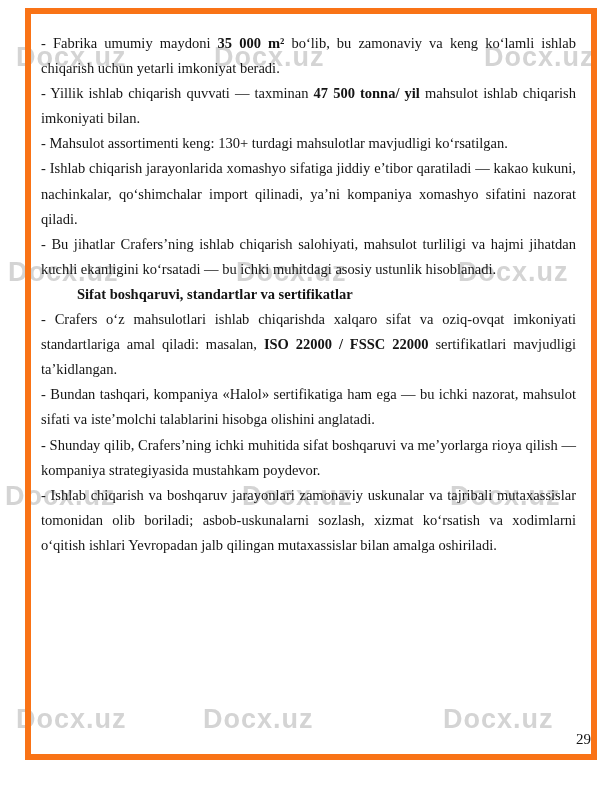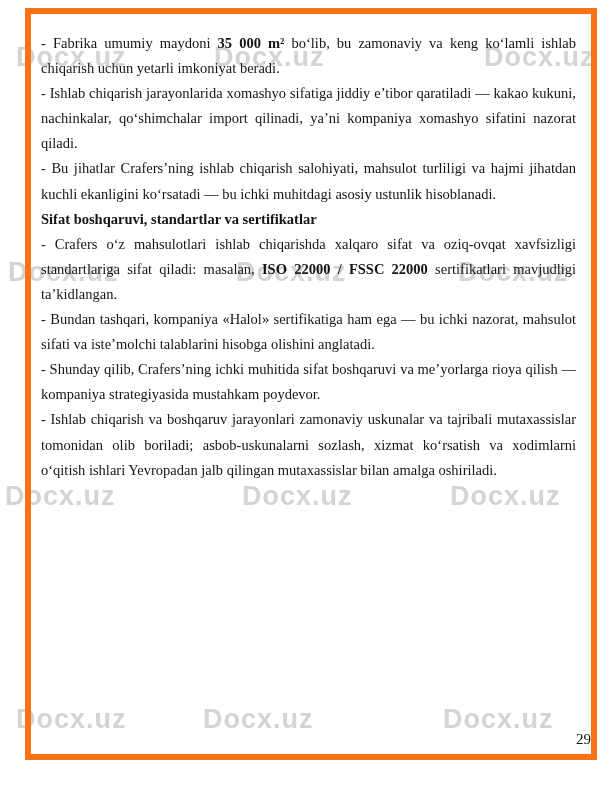--- a/index.html
+++ b/index.html
@@ -43,20 +43,21 @@
   .para {
     margin: 0;
     font-size: 14.5px;
     line-height: 25.1px;
     color: #141414;
     text-align: justify;
   }
   .para.heading {
     font-weight: 700;
     text-align: left;
+    margin-left: 36px;
   }
   .run.bold { font-weight: 700; }
   .page-number {
     position: absolute;
     left: 0;
     right: 0;
     top: 705px;
     text-align: right;
     font-size: 15px;
     color: #141414;
@@ -77,22 +78,24 @@
     <span class="watermark" style="left: 242px; top: 481px; color: rgb(212, 212, 212);">Docx.uz</span>
     <span class="watermark" style="left: 450px; top: 481px; color: rgb(212, 212, 212);">Docx.uz</span>
     <span class="watermark" style="left: 16px; top: 704px; color: rgb(212, 212, 212);">Docx.uz</span>
     <span class="watermark" style="left: 203px; top: 704px; color: rgb(212, 212, 212);">Docx.uz</span>
     <span class="watermark" style="left: 443px; top: 704px; color: rgb(212, 212, 212);">Docx.uz</span>
   </div>
 
 <div class="frame">
   <div class="doc-body">
       <p class="para"><span class="run">- Fabrika umumiy maydoni </span><span class="run bold">35 000 m²</span><span class="run"> boʻlib, bu zamonaviy va keng koʻlamli ishlab chiqarish uchun yetarli imkoniyat beradi.</span></p>
+      <p class="para"><span class="run">- Yillik ishlab chiqarish quvvati — taxminan </span><span class="run bold">47 500 tonna/ yil</span><span class="run"> mahsulot ishlab chiqarish imkoniyati bilan.</span></p>
+      <p class="para"><span class="run">- Mahsulot assortimenti keng: 130+ turdagi mahsulotlar mavjudligi koʻrsatilgan.</span></p>
       <p class="para"><span class="run">- Ishlab chiqarish jarayonlarida xomashyo sifatiga jiddiy e’tibor qaratiladi — kakao kukuni, nachinkalar, qoʻshimchalar import qilinadi, ya’ni kompaniya xomashyo sifatini nazorat qiladi.</span></p>
       <p class="para"><span class="run">- Bu jihatlar Crafers’ning ishlab chiqarish salohiyati, mahsulot turliligi va hajmi jihatdan kuchli ekanligini koʻrsatadi — bu ichki muhitdagi asosiy ustunlik hisoblanadi.</span></p>
       <p class="para heading"><span class="run bold">Sifat boshqaruvi, standartlar va sertifikatlar</span></p>
-      <p class="para"><span class="run">- Crafers oʻz mahsulotlari ishlab chiqarishda xalqaro sifat va oziq-ovqat xavfsizligi standartlariga sifat qiladi: masalan, </span><span class="run bold">ISO 22000 / FSSC 22000</span><span class="run"> sertifikatlari mavjudligi ta’kidlangan.</span></p>
+      <p class="para"><span class="run">- Crafers oʻz mahsulotlari ishlab chiqarishda xalqaro sifat va oziq-ovqat imkoniyati standartlariga amal qiladi: masalan, </span><span class="run bold">ISO 22000 / FSSC 22000</span><span class="run"> sertifikatlari mavjudligi ta’kidlangan.</span></p>
       <p class="para"><span class="run">- Bundan tashqari, kompaniya «Halol» sertifikatiga ham ega — bu ichki nazorat, mahsulot sifati va iste’molchi talablarini hisobga olishini anglatadi.</span></p>
       <p class="para"><span class="run">- Shunday qilib, Crafers’ning ichki muhitida sifat boshqaruvi va me’yorlarga rioya qilish — kompaniya strategiyasida mustahkam poydevor.</span></p>
       <p class="para"><span class="run">- Ishlab chiqarish va boshqaruv jarayonlari zamonaviy uskunalar va tajribali mutaxassislar tomonidan olib boriladi; asbob-uskunalarni sozlash, xizmat koʻrsatish va xodimlarni oʻqitish ishlari Yevropadan jalb qilingan mutaxassislar bilan amalga oshiriladi.</span></p>
     </div>
   <div class="page-number">29</div>
 </div>
 
 </body></html>

